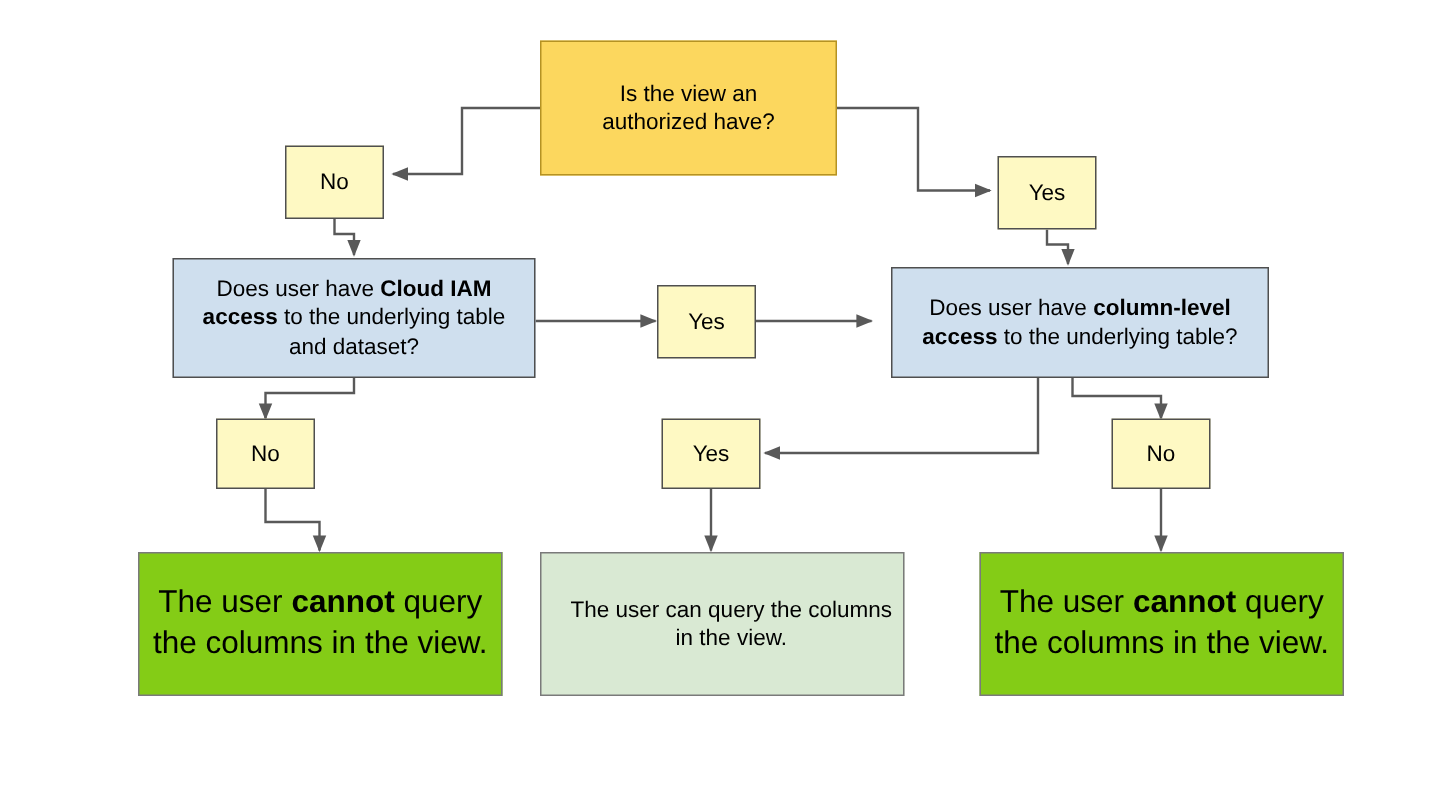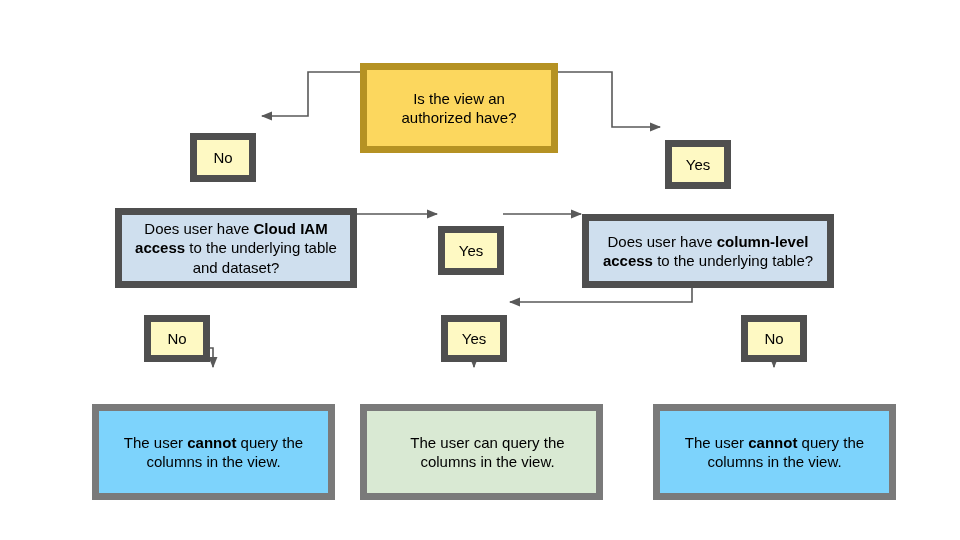--- a/index.html
+++ b/index.html
@@ -24,28 +24,27 @@
     position: absolute;
     left: 0;
     top: 0;
     width: 960px;
     height: 540px;
     pointer-events: none;
   }
   .node {
     position: absolute;
     box-sizing: border-box;
-    border: 7px solid #0c4a6e;
+    border: 1px solid #0c4a6e;
     display: flex;
     align-items: center;
     justify-content: center;
     text-align: center;
     line-height: 1.28;
     z-index: 2;
-    margin-top: 36px;
   }
   .node .txt {
     display: block;
     padding: 0 6px;
   }
   .decision-start {
     background: #fcd75e;
     border-color: #b59223;
     font-size: 15px;
   }
@@ -53,23 +52,23 @@
     background: #cfdfee;
     border-color: #4f4f4f;
     font-size: 15px;
   }
   .label-box {
     background: #fef9c3;
     border-color: #4f4f4f;
     font-size: 15px;
   }
   .outcome-deny {
-    background: #7dd3fc;
+    background: #84cc16;
     border-color: #7a7a7a;
-    font-size: 15px;
+    font-size: 21px;
   }
   .outcome-allow {
     background: #d9e9d3;
     border-color: #7a7a7a;
     font-size: 15px;
   }
   .node b { font-weight: bold; }
 </style>
 </head>
 <body>
@@ -128,21 +127,21 @@
   <div class="node decision" style="left:115px; top:172px; width:242px; height:80px;justify-content:flex-end;">
     <span class="txt">
       <span>Does user have </span><b>Cloud IAM access</b><span> to the underlying table and dataset?</span>
     </span>
   </div>
 
   <div class="node label-box" style="left:438px; top:190px; width:66px; height:49px;">
     <span class="txt">Yes</span>
   </div>
 
-  <div class="node decision" style="left:582px; top:178px; width:252px; height:74px;">
+  <div class="node decision" style="left:594px; top:178px; width:252px; height:74px;">
     <span class="txt">
       <span>Does user have </span><b>column-level access</b><span> to the underlying table?</span>
     </span>
   </div>
 
   <div class="node label-box" style="left:144px; top:279px; width:66px; height:47px;">
     <span class="txt">No</span>
   </div>
 
   <div class="node label-box" style="left:441px; top:279px; width:66px; height:47px;">

